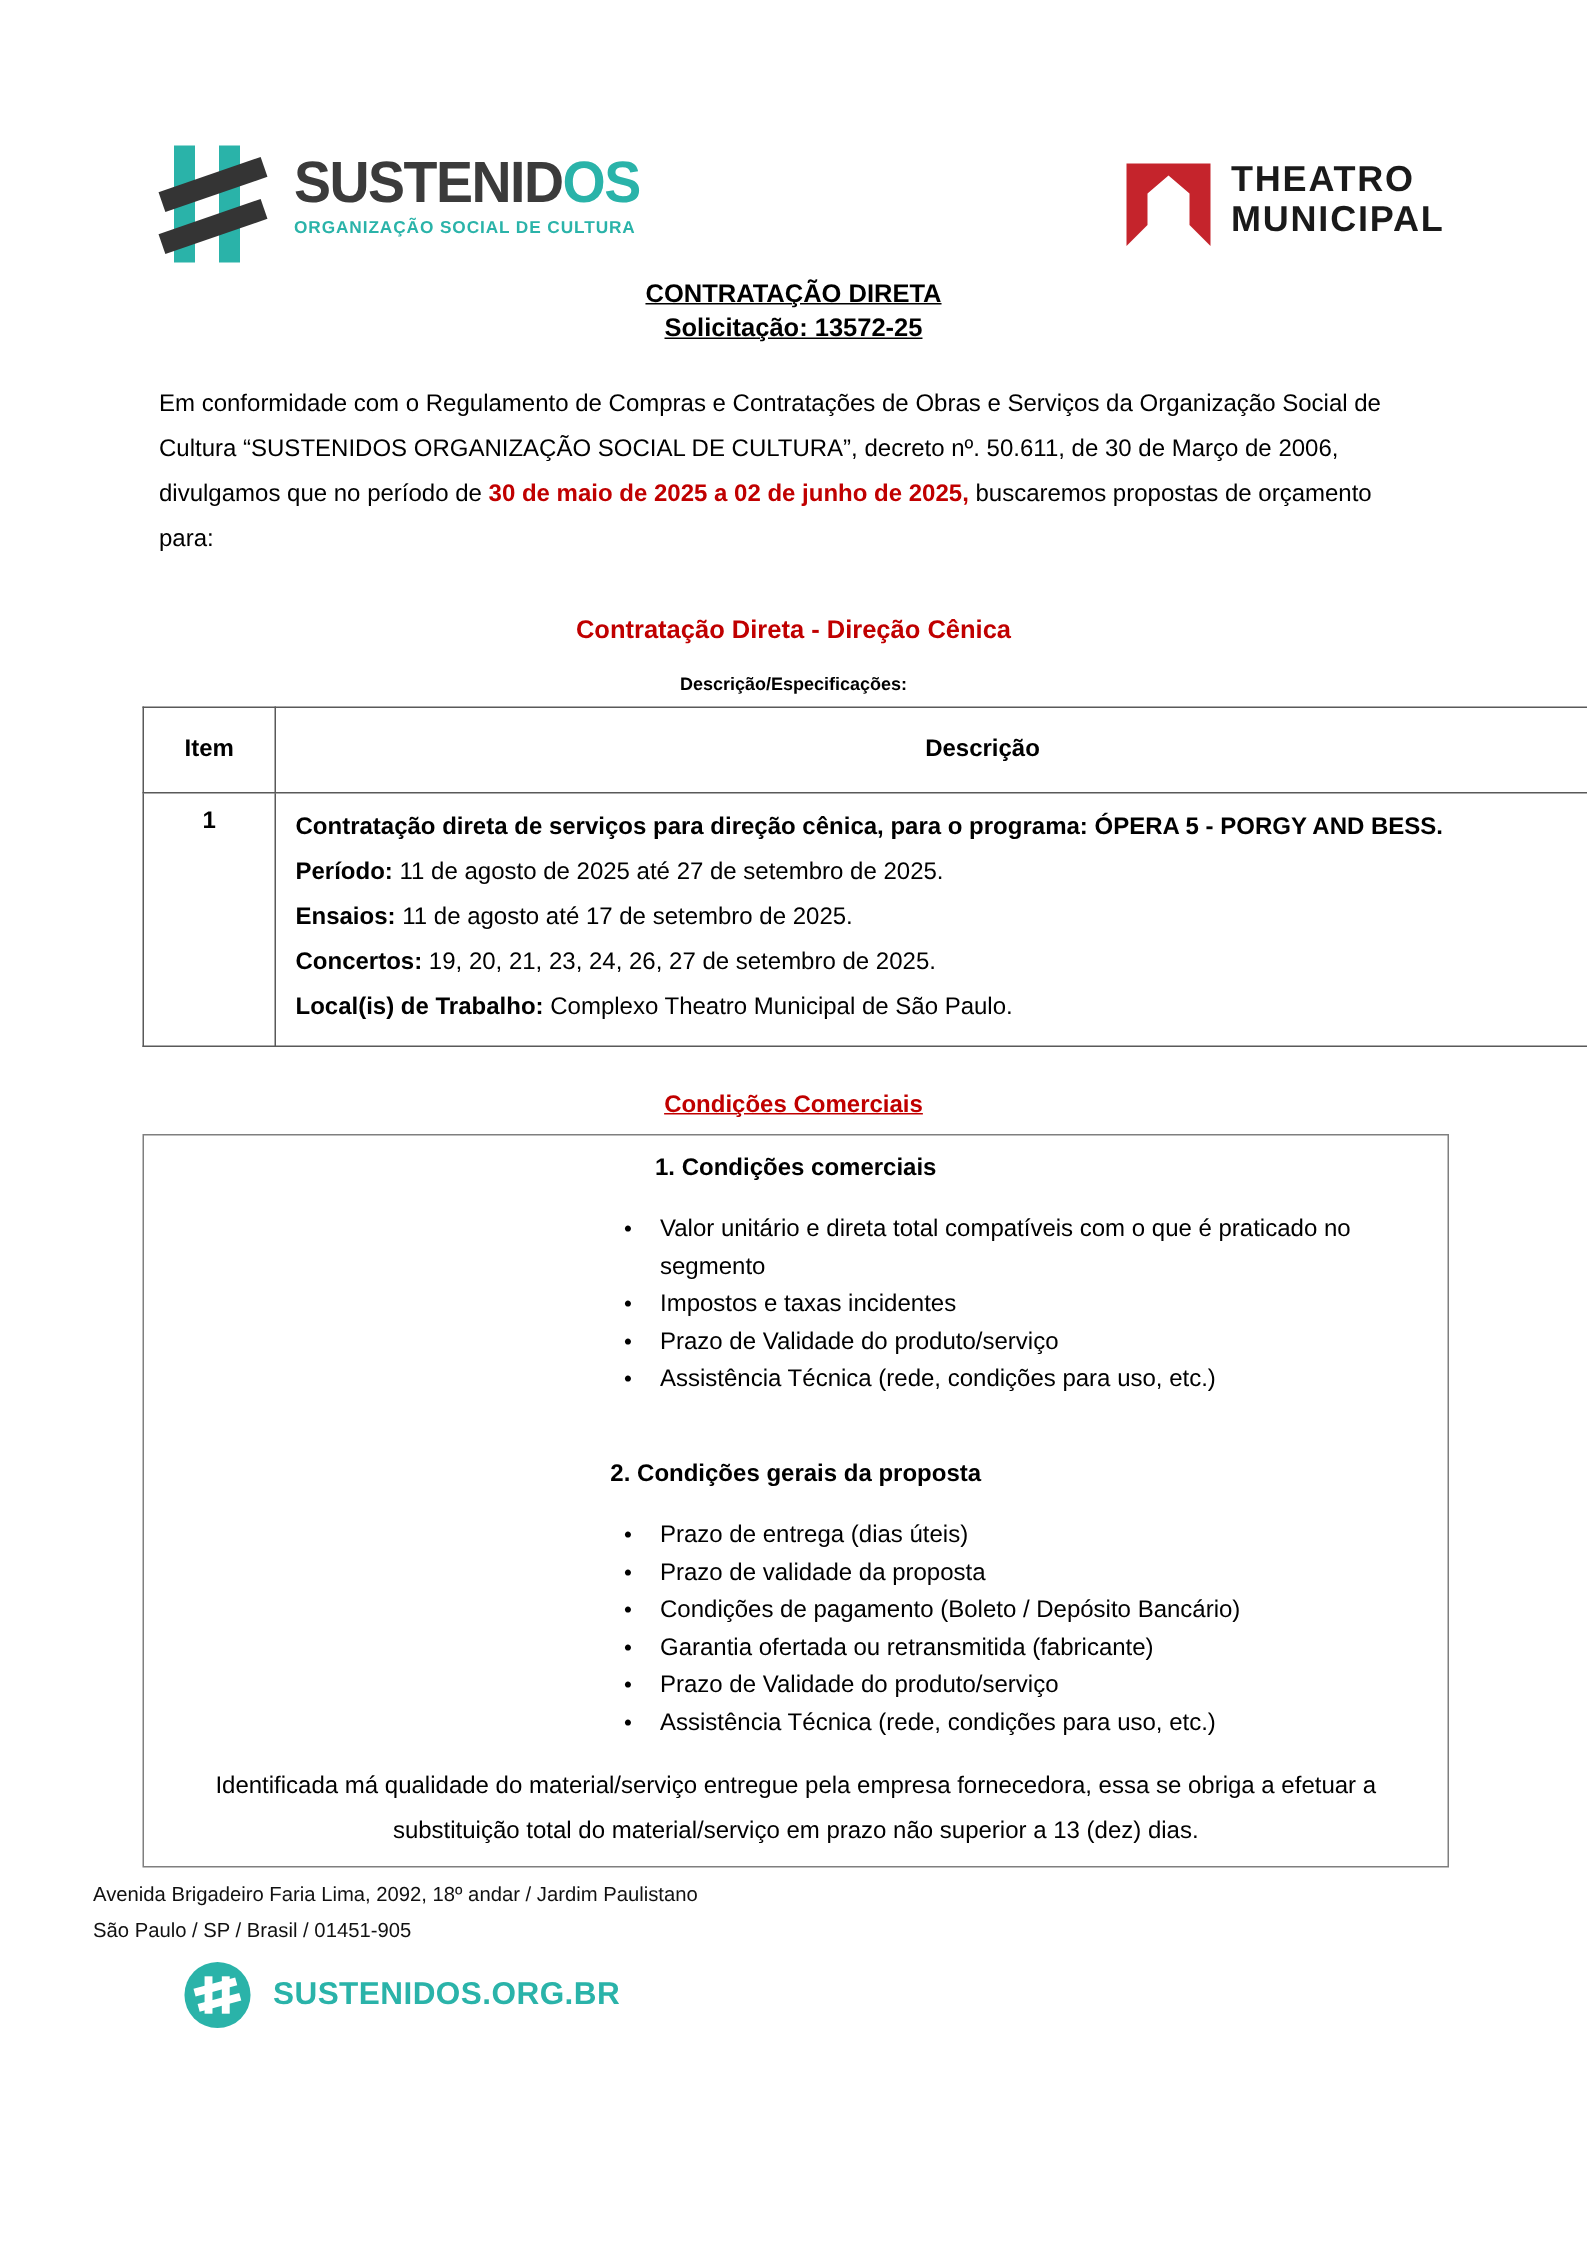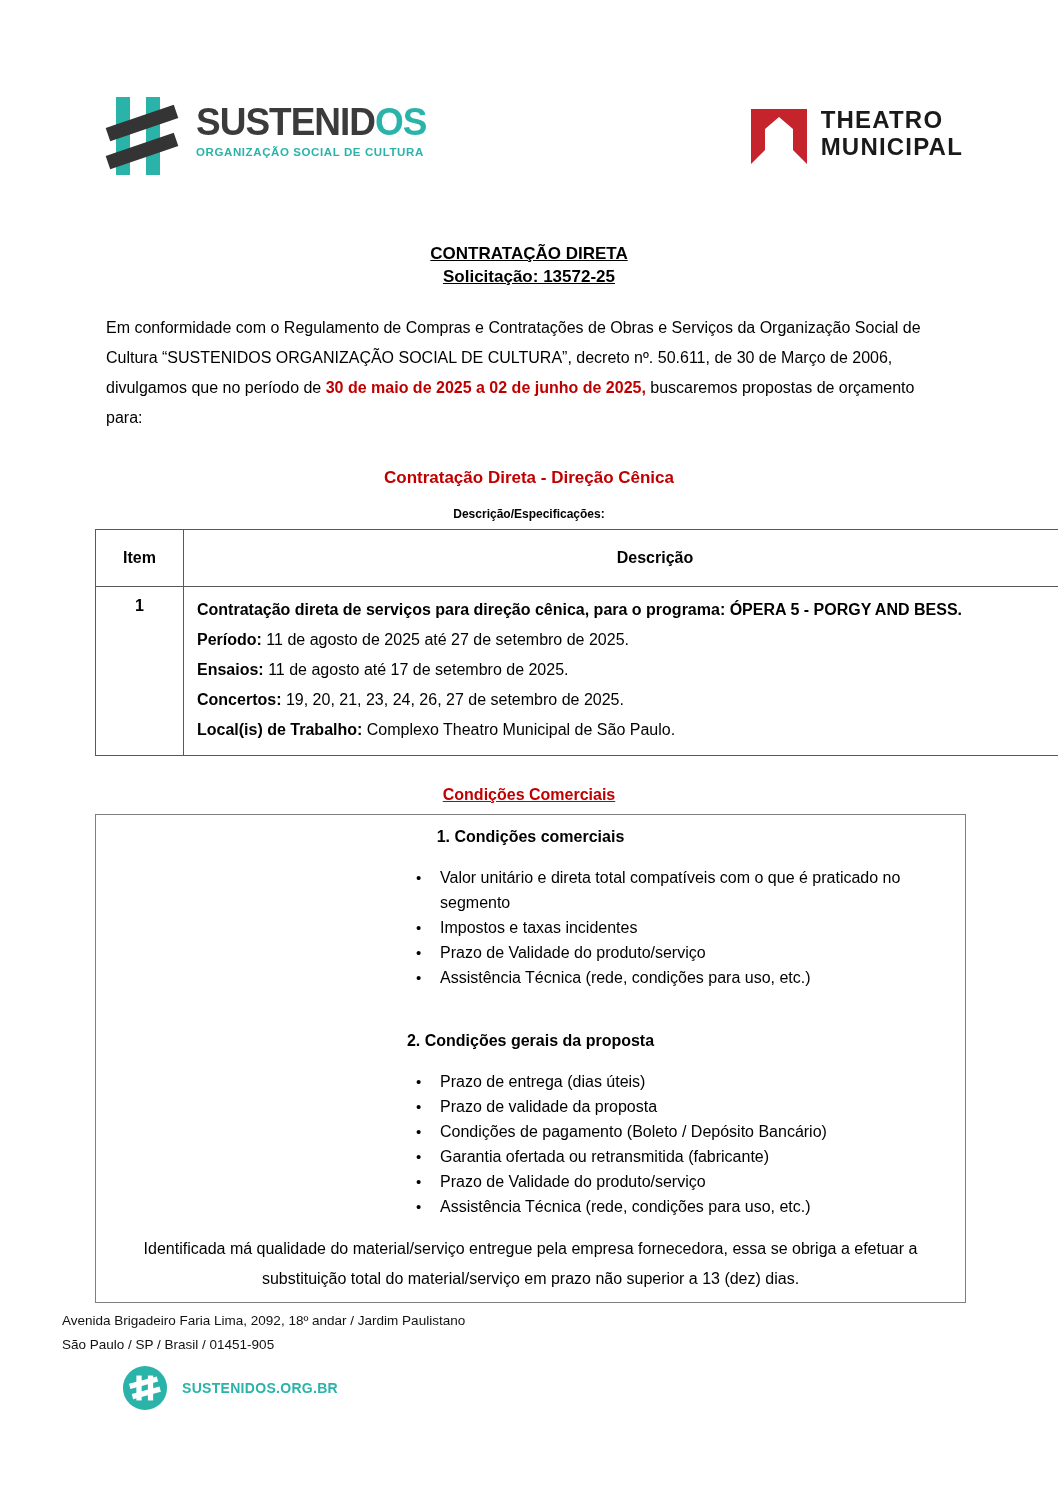--- a/index.html
+++ b/index.html
@@ -29,21 +29,21 @@
   .sus-text { margin-left: 8px; padding-top: 10px; }
   .sus-name { font-size: 37px; font-weight: bold; letter-spacing: -1px; color: #3B3B3B; line-height: 40px; transform: scaleY(1.05); }
   .sus-name .accent { color: #2AB3A9; }
   .sus-sub { font-size: 11.5px; font-weight: bold; color: #2AB3A9; letter-spacing: 0.6px; margin-top: 4px; }
 
   .tm-logo { display: flex; align-items: flex-start; margin-top: 10px; }
   .tm-arch { width: 60px; height: 66px; }
   .tm-text { margin-left: 12px; font-size: 24px; font-weight: bold; color: #1A1A1A; letter-spacing: 1.2px; line-height: 27px; margin-top: 4px; }
 
   
-  .title-block { text-align: center; margin-top: 58px; }
+  .title-block { text-align: center; }
   .title-line { font-size: 17px; font-weight: bold; text-decoration: underline; line-height: 23px; }
 
   
   .intro {
     margin: 25px 105px 0 106px;
     font-size: 16px; line-height: 30px;
     text-align: left;
   }
   .red-bold { color: #C00000; font-weight: bold; }
 
@@ -77,21 +77,21 @@
   .sub-heading.second { margin-top: 40px; }
   ul.bullets { list-style: none; margin: 17px 0 0 300px; width: 528px; }
   ul.bullets li { position: relative; padding-left: 32px; font-size: 16px; line-height: 25px; }
   ul.bullets li::before { content: "•"; position: absolute; left: 8px; font-size: 15px; }
   .closing { margin-top: 15px; text-align: center; font-size: 16px; line-height: 30px; padding: 0 8px; }
 
   
   .footer-address { margin: 6px 0 0 62px; font-size: 13.5px; line-height: 24px; color: #111; }
   .footer-brand { display: flex; align-items: center; margin: 8px 0 0 122px; }
   .fb-circle { width: 46px; height: 46px; }
-  .fb-site { margin-left: 14px; font-size: 14px; font-weight: bold; color: #2AB3A9; letter-spacing: 0.3px; }
+  .fb-site { margin-left: 14px; font-size: 21px; font-weight: bold; color: #2AB3A9; letter-spacing: 0.3px; }
 </style>
 </head>
 <body>
 
 <div class="page">
 
   <div class="header">
     <div class="sus-logo">
       <span class="hash-mark">
         <i class="vbar v1"></i>

